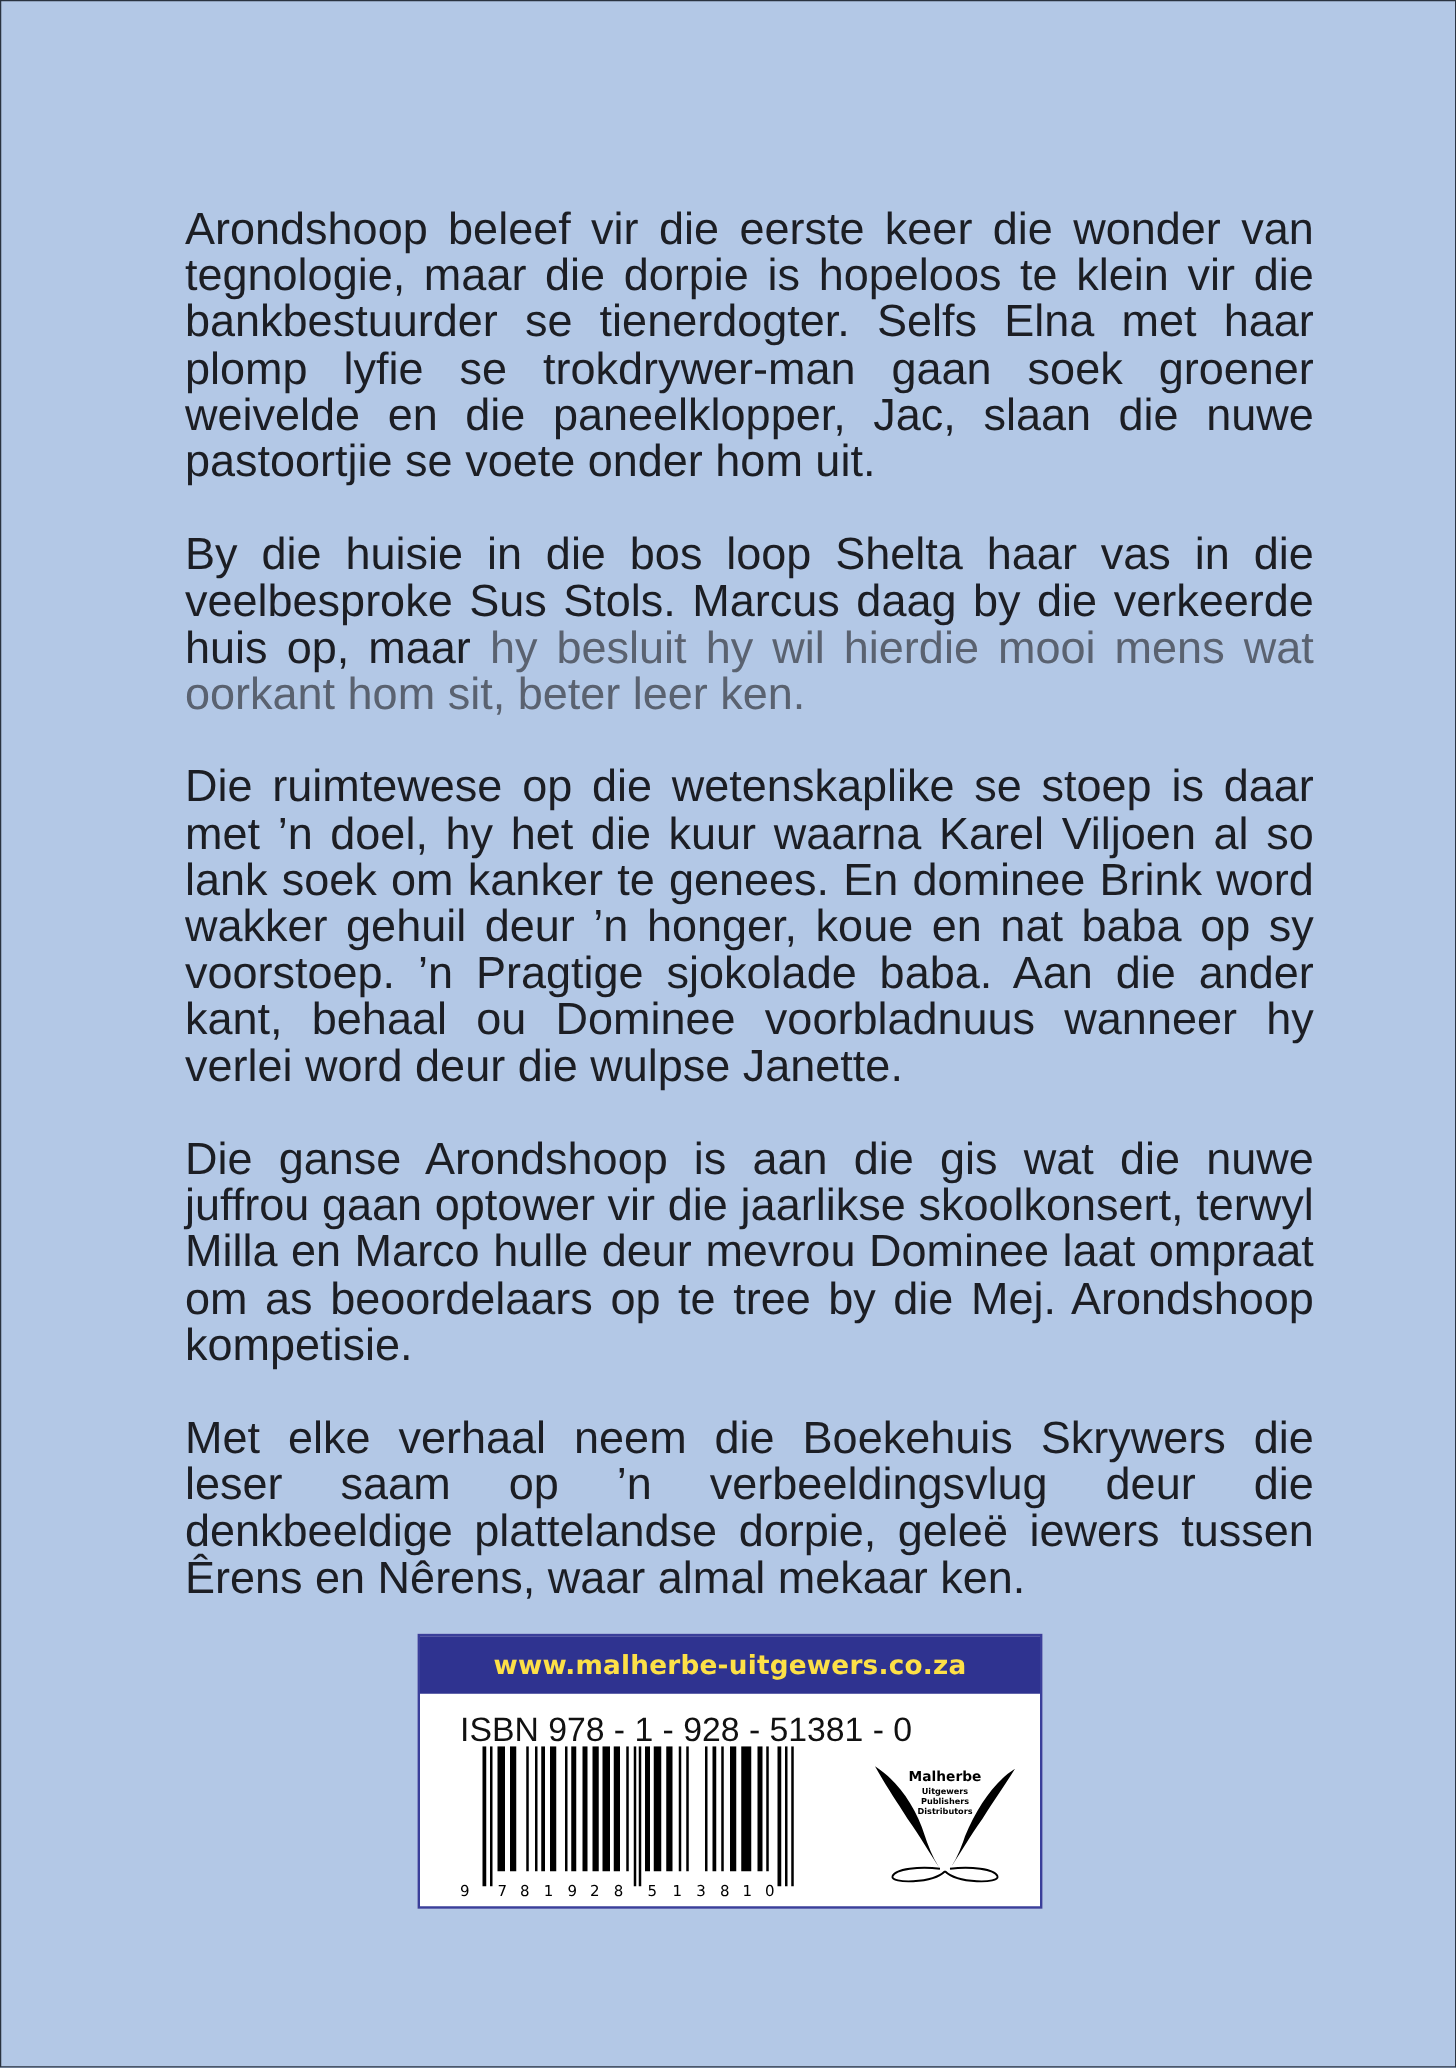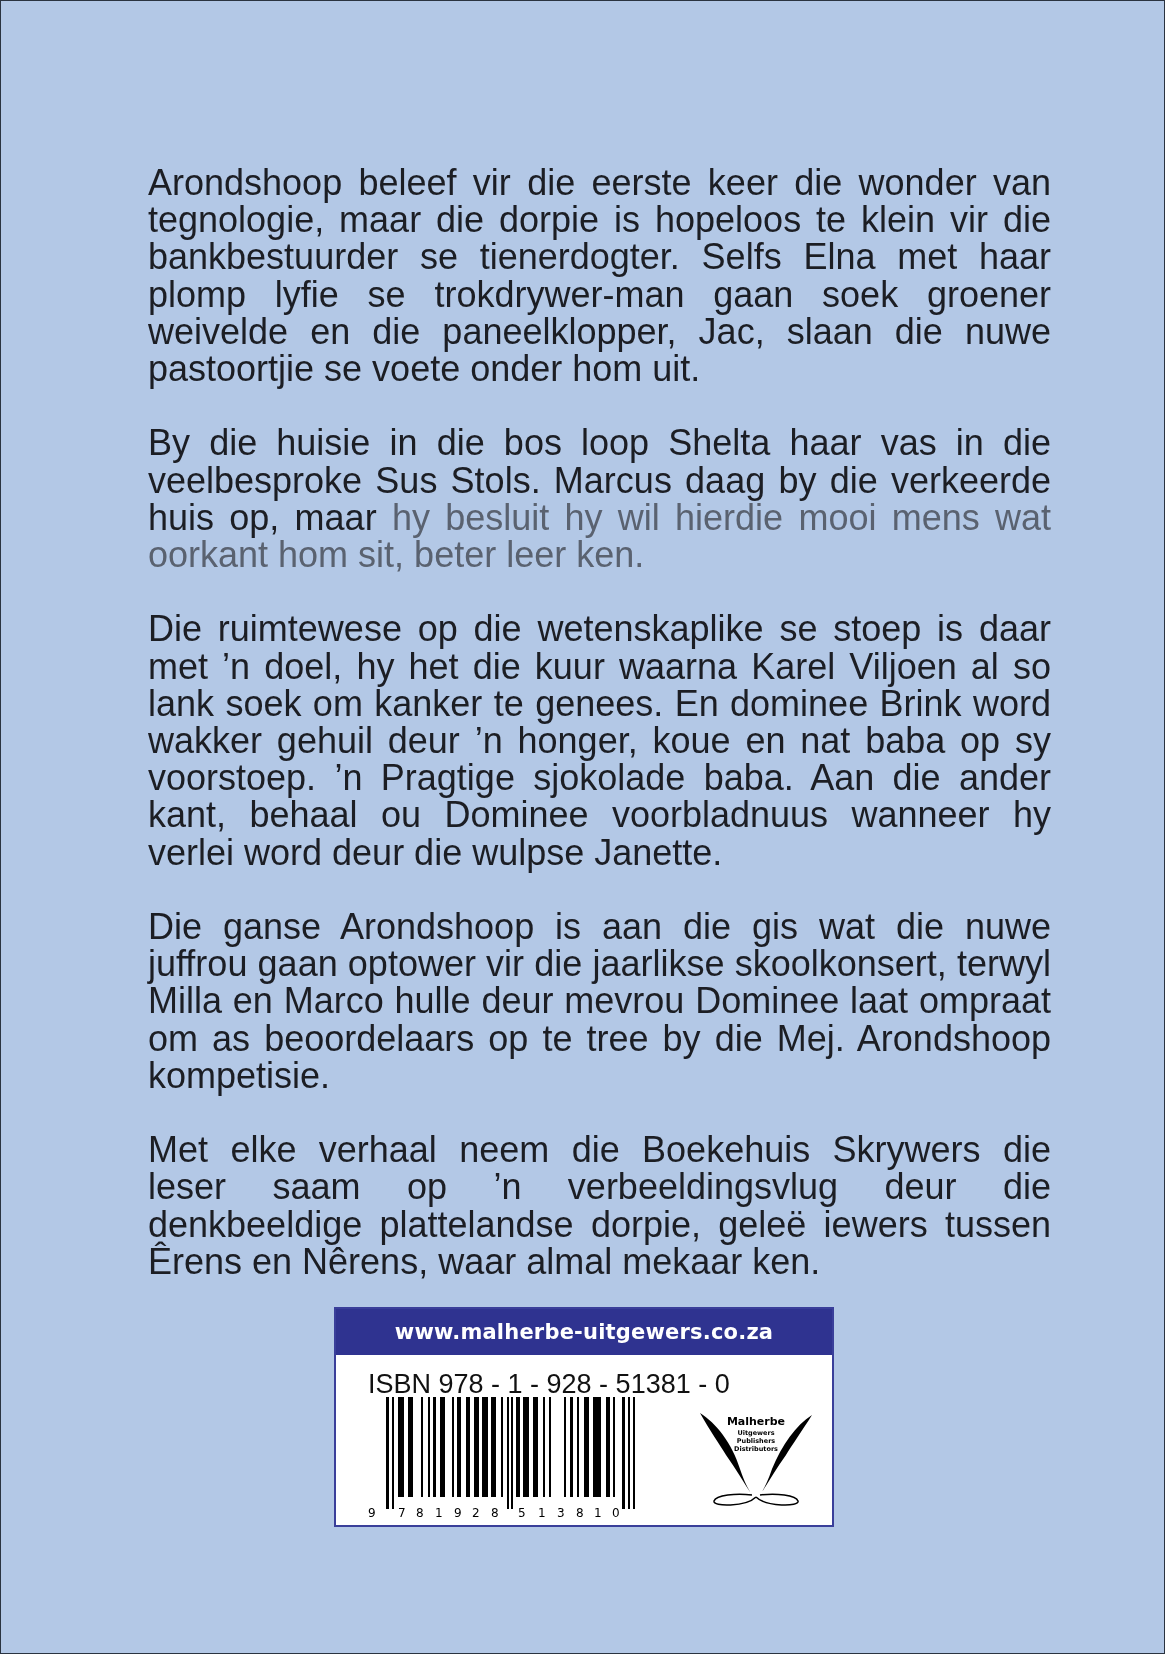--- a/index.html
+++ b/index.html
@@ -28,21 +28,21 @@
       position: absolute;
       left: 333px; top: 1306px;
       width: 500px; height: 220px;
       background: #ffffff;
       border: 2px solid #3a3f9a;
       box-sizing: border-box;
     }
     .url-bar {
       height: 46px;
       background: #2f3390;
-      color: #ffffff;
+      color: #fde047;
       font-weight: bold;
       font-size: 21px;
       line-height: 46px;
       text-align: center;
       font-family: "DejaVu Sans", sans-serif;
       letter-spacing: 0.2px;
     }
     .isbn-text {
       position: absolute;
       left: 32px; top: 60px;

